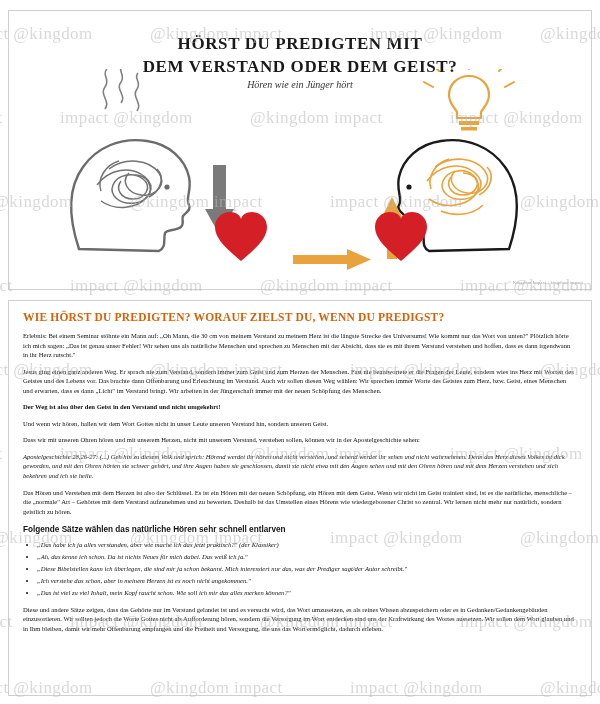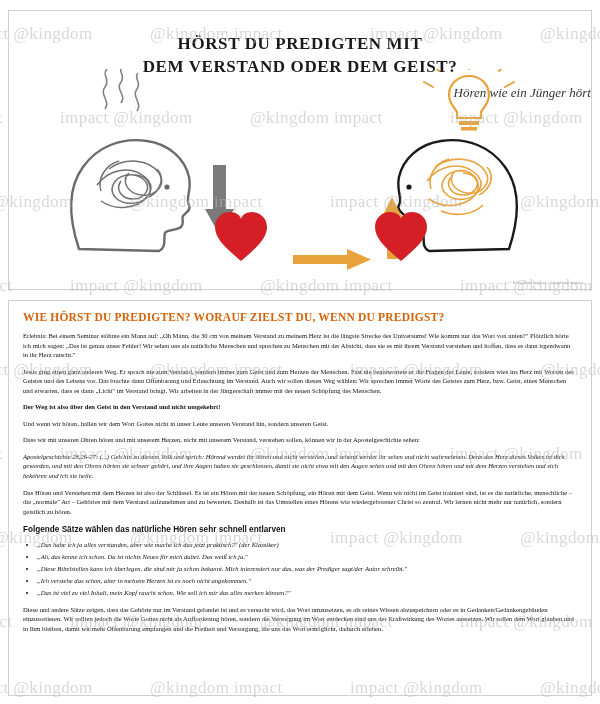--- a/index.html
+++ b/index.html
@@ -42,25 +42,25 @@
     text-align:center;
     margin-top:22px;
     font-family:"Liberation Serif", serif;
     font-weight:bold;
     font-size:17px;
     letter-spacing:.6px;
     color:#1a1a1a;
     line-height:1.35;
   }
   .illus-sub{
-    text-align:right;
+    text-align:center;
     font-style:italic;
-    font-size:13px;
+    font-size:10px;
     color:#333;
-    margin-top:6px;
+    margin-top:0;
   }
   .illus-credit{
     position:absolute;
     right:8px;bottom:4px;
     font-size:4.5px;
     color:#9a9a9a;
     letter-spacing:.2px;
   }
   .svg-wrap{position:absolute;left:0;top:58px;width:584px;height:215px;}
 

